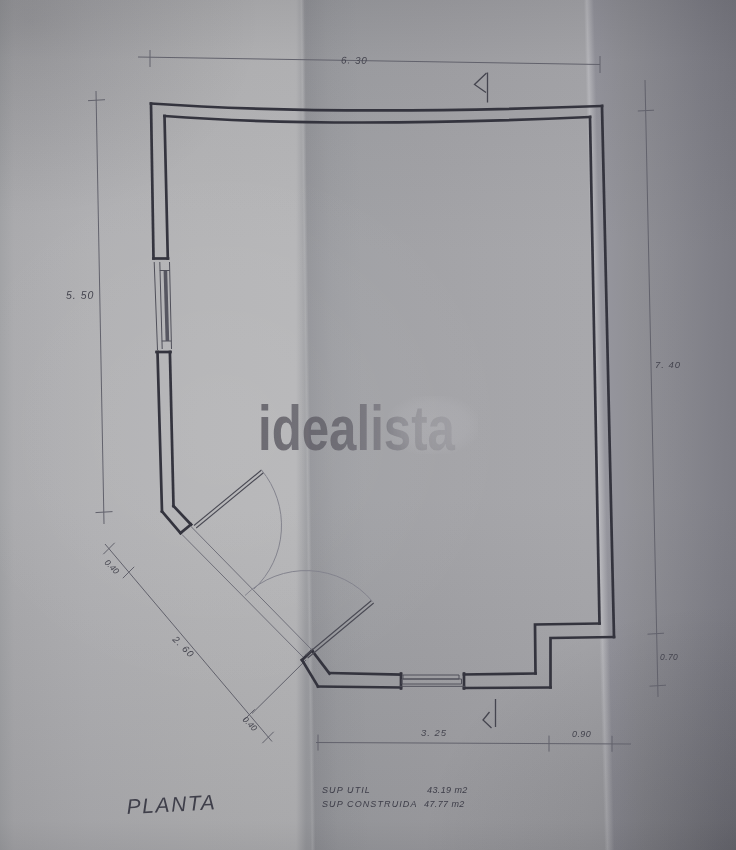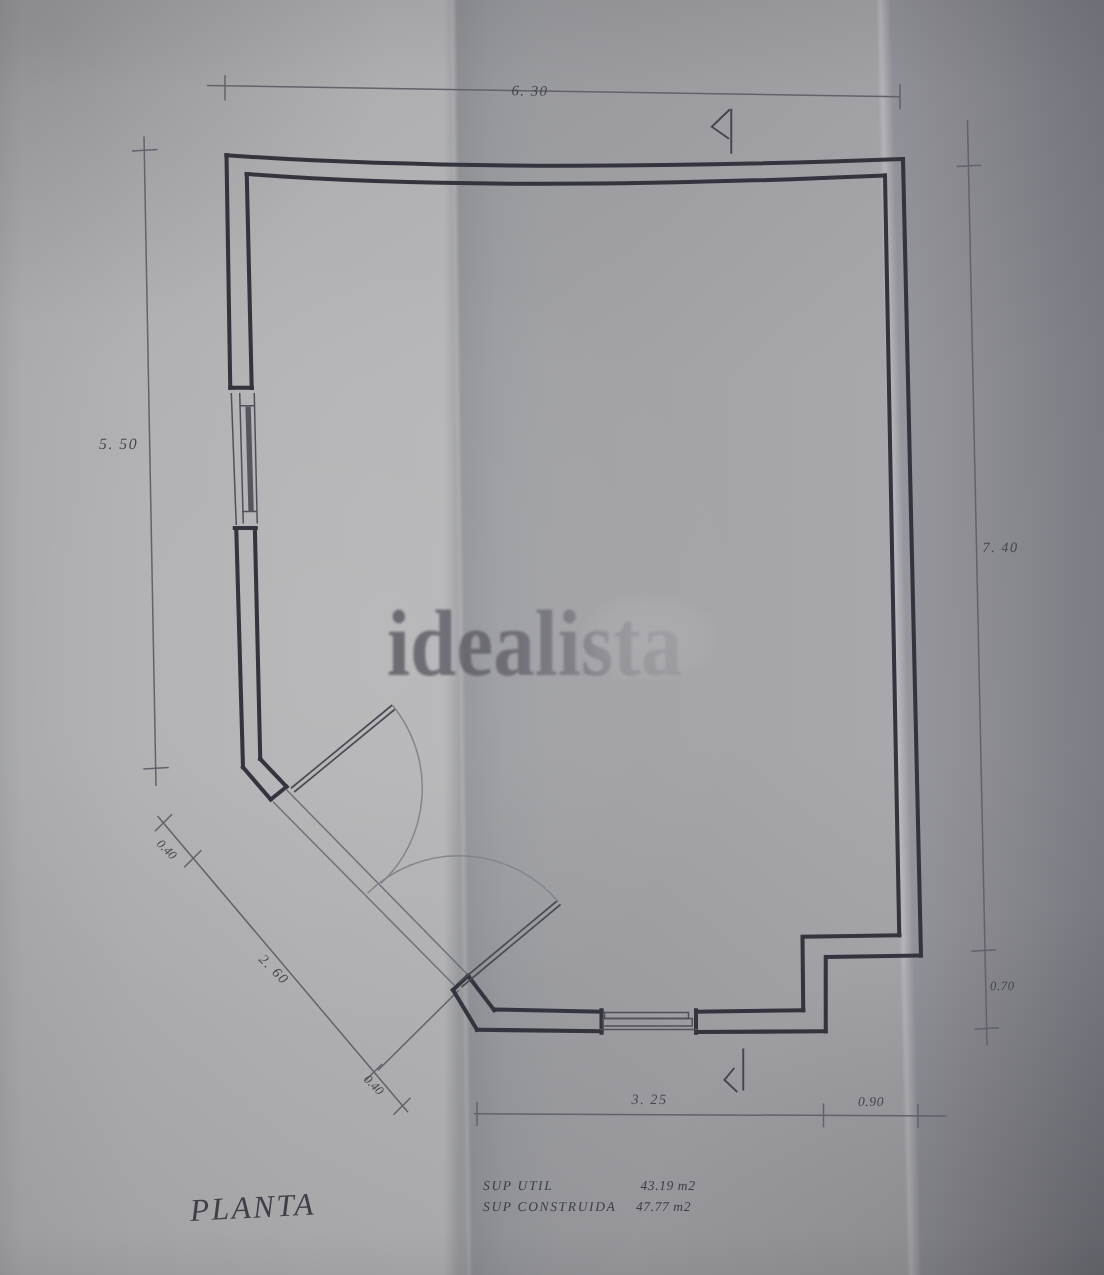--- a/index.html
+++ b/index.html
@@ -1,16 +1,16 @@
 <!DOCTYPE html>
 <html><head>
 <meta charset="utf-8">
 <style>
   html,body{margin:0;padding:0;background:#888;}
-  #page{position:relative;width:736px;height:850px;overflow:hidden;font-family:Liberation Serif, serif;}
+  #page{position:relative;width:736px;height:850px;overflow:hidden;font-family:Liberation Sans, sans-serif;}
   .abs{position:absolute;left:0;top:0;width:736px;height:850px;}
 </style>
 </head>
 <body>
 <div id="page">
 
   <div class="abs" style="background:linear-gradient(90deg,
     #9fa0a3 0px,#a8a8ab 14px,#aeaeb1 90px,#b2b2b4 200px,#b4b4b6 296px,
     #9b9ca0 306px,#9d9ea2 340px,#a0a0a4 430px,#a3a3a7 520px,#a5a5a9 585px);"></div>
 

